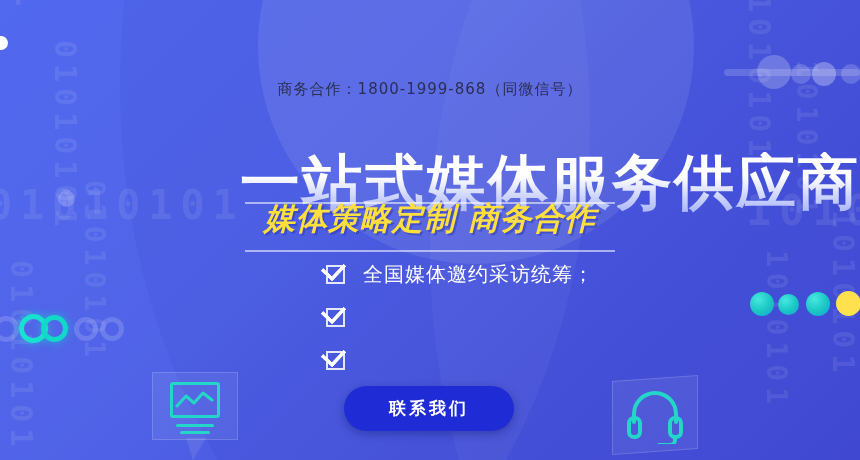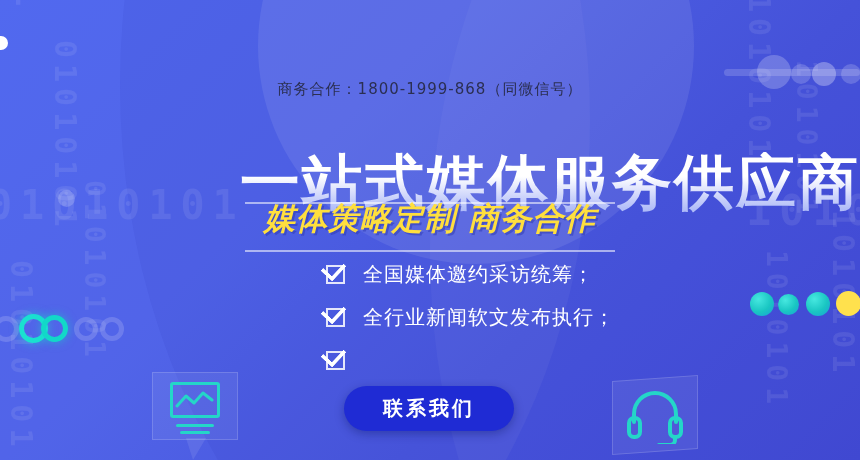--- a/index.html
+++ b/index.html
@@ -174,21 +174,21 @@
   }
   .bullet-text{
     font-size:20px;color:#ffffff;letter-spacing:1px;
     font-family:"DejaVu Sans","Liberation Sans",sans-serif;
     white-space:nowrap;
   }
 
   .cta{
     position:absolute;top:386px;left:344px;width:170px;height:45px;
     background:#1f2bd4;border:none;border-radius:24px;
-    color:#ffffff;font-size:20px;font-weight:bold;letter-spacing:3px;
+    color:#ffffff;font-size:17px;font-weight:bold;letter-spacing:3px;
     font-family:"DejaVu Sans","Liberation Sans",sans-serif;
     cursor:pointer;
     box-shadow:0 3px 10px rgba(10,16,90,.35);
   }
 </style>
 </head>
 <body>
 
 <div class="banner">
 
@@ -266,21 +266,20 @@
       <span class="rule"></span>
     </div>
 
     <div class="bullets">
       <div class="bullet">
         <span class="cb"></span>
         <span class="bullet-text">全国媒体邀约采访统筹；</span>
       </div>
       <div class="bullet">
         <span class="cb"></span>
-        <span class="bullet-text">全行业新闻软文发布执行；</span>
       </div>
       <div class="bullet">
         <span class="cb"></span>
       </div>
     </div>
 
     <button class="cta">联系我们</button>
   </div>
 </div>
 

